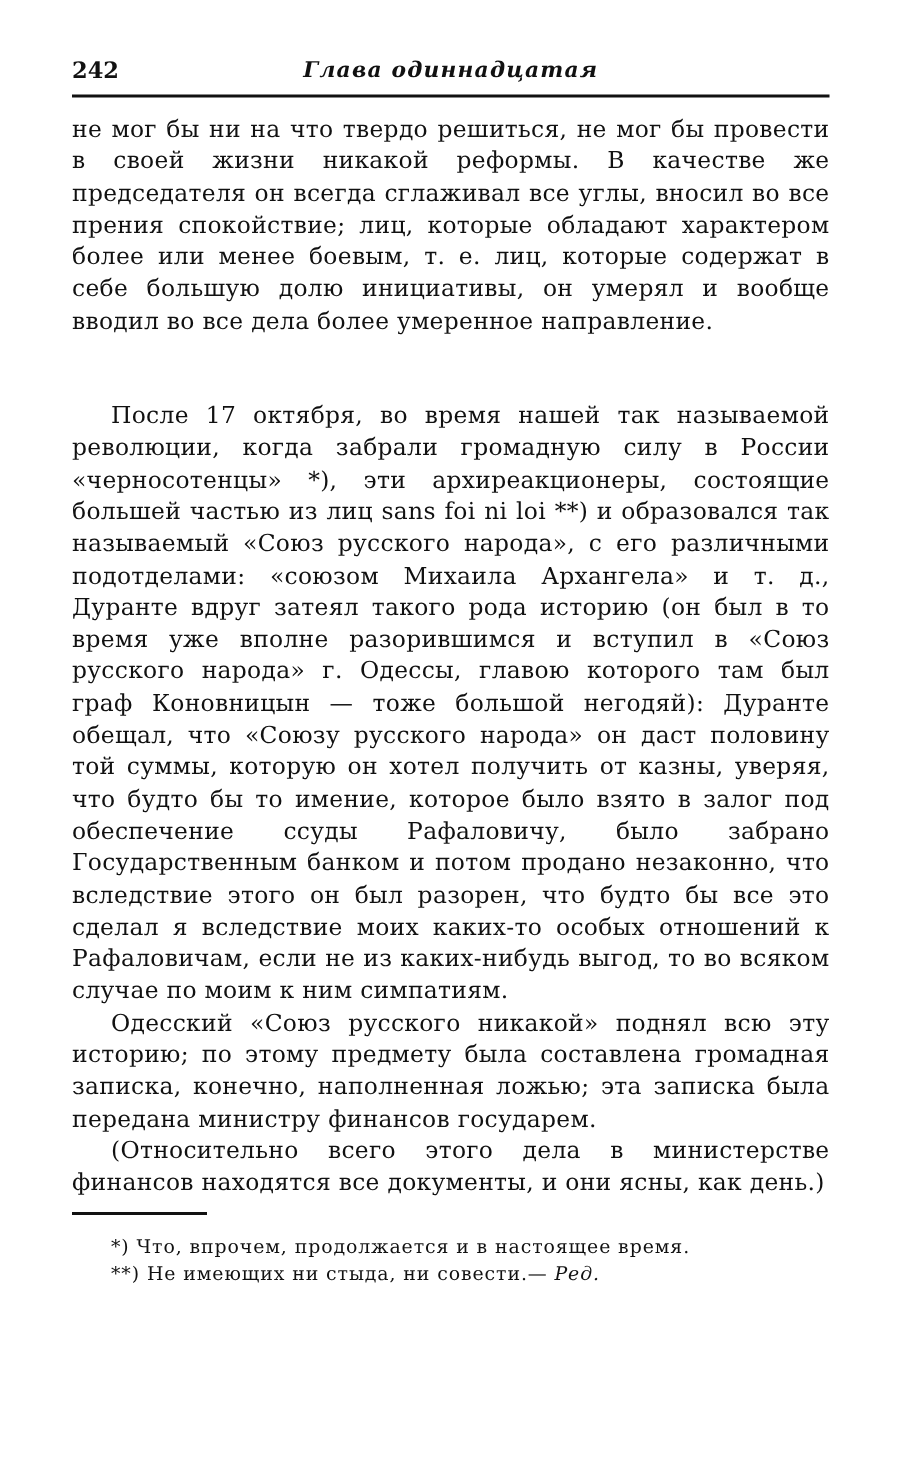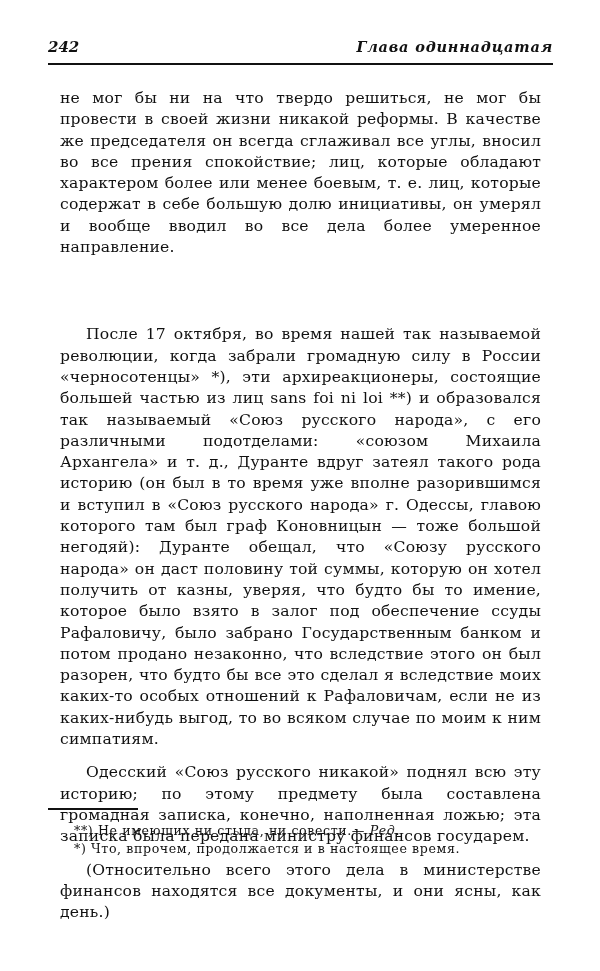--- a/index.html
+++ b/index.html
@@ -1,27 +1,27 @@
 <!DOCTYPE html>
 <html><head>
   <meta charset="utf-8">
   <style>
     html, body { margin:0; padding:0; background:#ffffff; }
     body { width:600px; height:971px; position:relative; overflow:hidden; color:#111; }
     .page { position:absolute; left:48px; top:0; width:505px; }
     .header { position:absolute; top:38px; left:0; width:505px; height:22px;
       font-family:"DejaVu Serif", serif; }
-    .pno { position:absolute; left:0; top:0; font-weight:bold; font-style:italic; font-size:15px; }
-    .running { position:absolute; left:0; right:0; text-align:right; top:0;
+    .pno { position:absolute; left:0; top:0; font-weight:bold; font-size:15px; }
+    .running { position:absolute; left:0; right:0; text-align:center; top:0;
       font-style:italic; font-weight:bold; font-size:14.5px; letter-spacing:0.8px; }
     .rule { position:absolute; top:63px; left:0; width:505px; height:2px; background:#111; }
     .body { position:absolute; top:76px; left:0; width:505px;
       font-family:"DejaVu Serif", serif; font-size:15.6px; line-height:21.3px;
       text-align:justify; letter-spacing:0.2px; }
-    .body p { margin:12px; text-indent:0; }
+    .body p { margin:0; text-indent:0; }
     .body p.ind { text-indent:26px; }
     .gap { height:42px; }
     .fnrule { position:absolute; top:808px; left:0; width:90px; height:2px; background:#111; }
     .footnotes { position:absolute; top:822px; left:26px; width:480px;
       font-family:"DejaVu Serif", serif; font-size:12.6px; line-height:17.5px; letter-spacing:0.6px; }
     .footnotes div { margin:0; }
     .ital { font-style:italic; }
   </style>
 </head>
 <body>
@@ -37,21 +37,21 @@
     <p>не мог бы ни на что твердо решиться, не мог бы провести в своей жизни никакой реформы. В качестве же председателя он всегда сглаживал все углы, вносил во все прения спокойствие; лиц, которые обладают характером более или менее боевым, т. е. лиц, которые содержат в себе большую долю инициативы, он умерял и вообще вводил во все дела более умеренное направление.</p>
     <div class="gap"></div>
     <p class="ind">После 17 октября, во время нашей так называемой революции, когда забрали громадную силу в России «черносотенцы» *), эти архиреакционеры, состоящие большей частью из лиц sans foi ni loi **) и образовался так называемый «Союз русского народа», с его различными подотделами: «союзом Михаила Архангела» и т. д., Дуранте вдруг затеял такого рода историю (он был в то время уже вполне разорившимся и вступил в «Союз русского народа» г. Одессы, главою которого там был граф Коновницын — тоже большой негодяй): Дуранте обещал, что «Союзу русского народа» он даст половину той суммы, которую он хотел получить от казны, уверяя, что будто бы то имение, которое было взято в залог под обеспечение ссуды Рафаловичу, было забрано Государственным банком и потом продано незаконно, что вследствие этого он был разорен, что будто бы все это сделал я вследствие моих каких-то особых отношений к Рафаловичам, если не из каких-нибудь выгод, то во всяком случае по моим к ним симпатиям.</p>
     <p class="ind">Одесский «Союз русского никакой» поднял всю эту историю; по этому предмету была составлена громадная записка, конечно, наполненная ложью; эта записка была передана министру финансов государем.</p>
     <p class="ind">(Относительно всего этого дела в министерстве финансов находятся все документы, и они ясны, как день.)</p>
   </div>
 
   <div class="fnrule"></div>
   <div class="footnotes">
     <div>
+      <span>*)</span>
+      <span>Что, впрочем, продолжается и в настоящее время.</span>
+    </div>
+    <div>
       <span>**)</span>
       <span>Не имеющих ни стыда, ни совести.— </span><span class="ital">Ред.</span>
-    </div>
-    <div>
-      <span>*)</span>
-      <span>Что, впрочем, продолжается и в настоящее время.</span>
     </div>
   </div>
 </div>
 
 </body></html>

